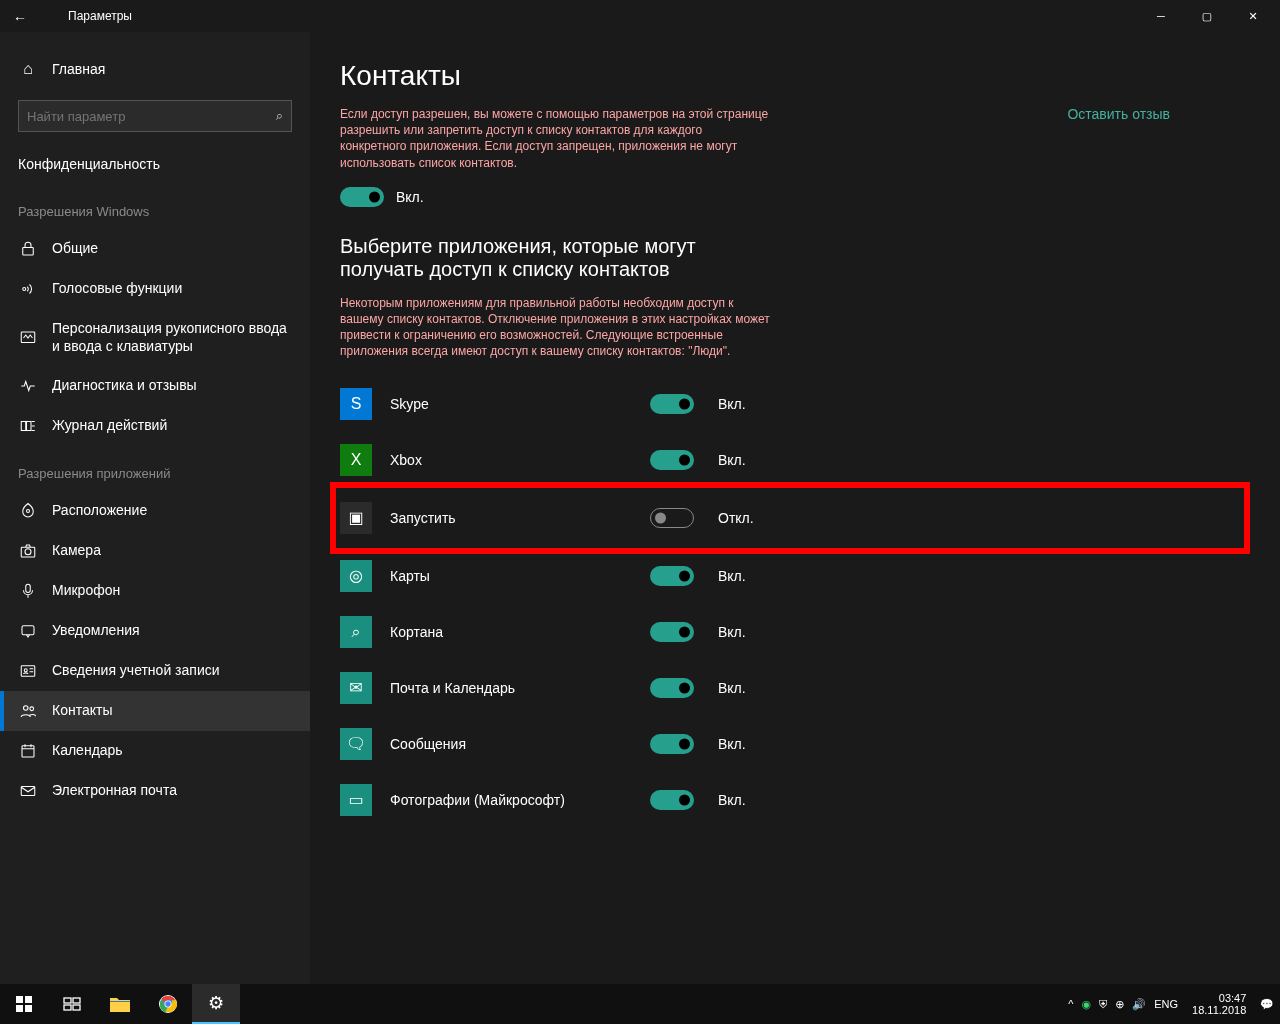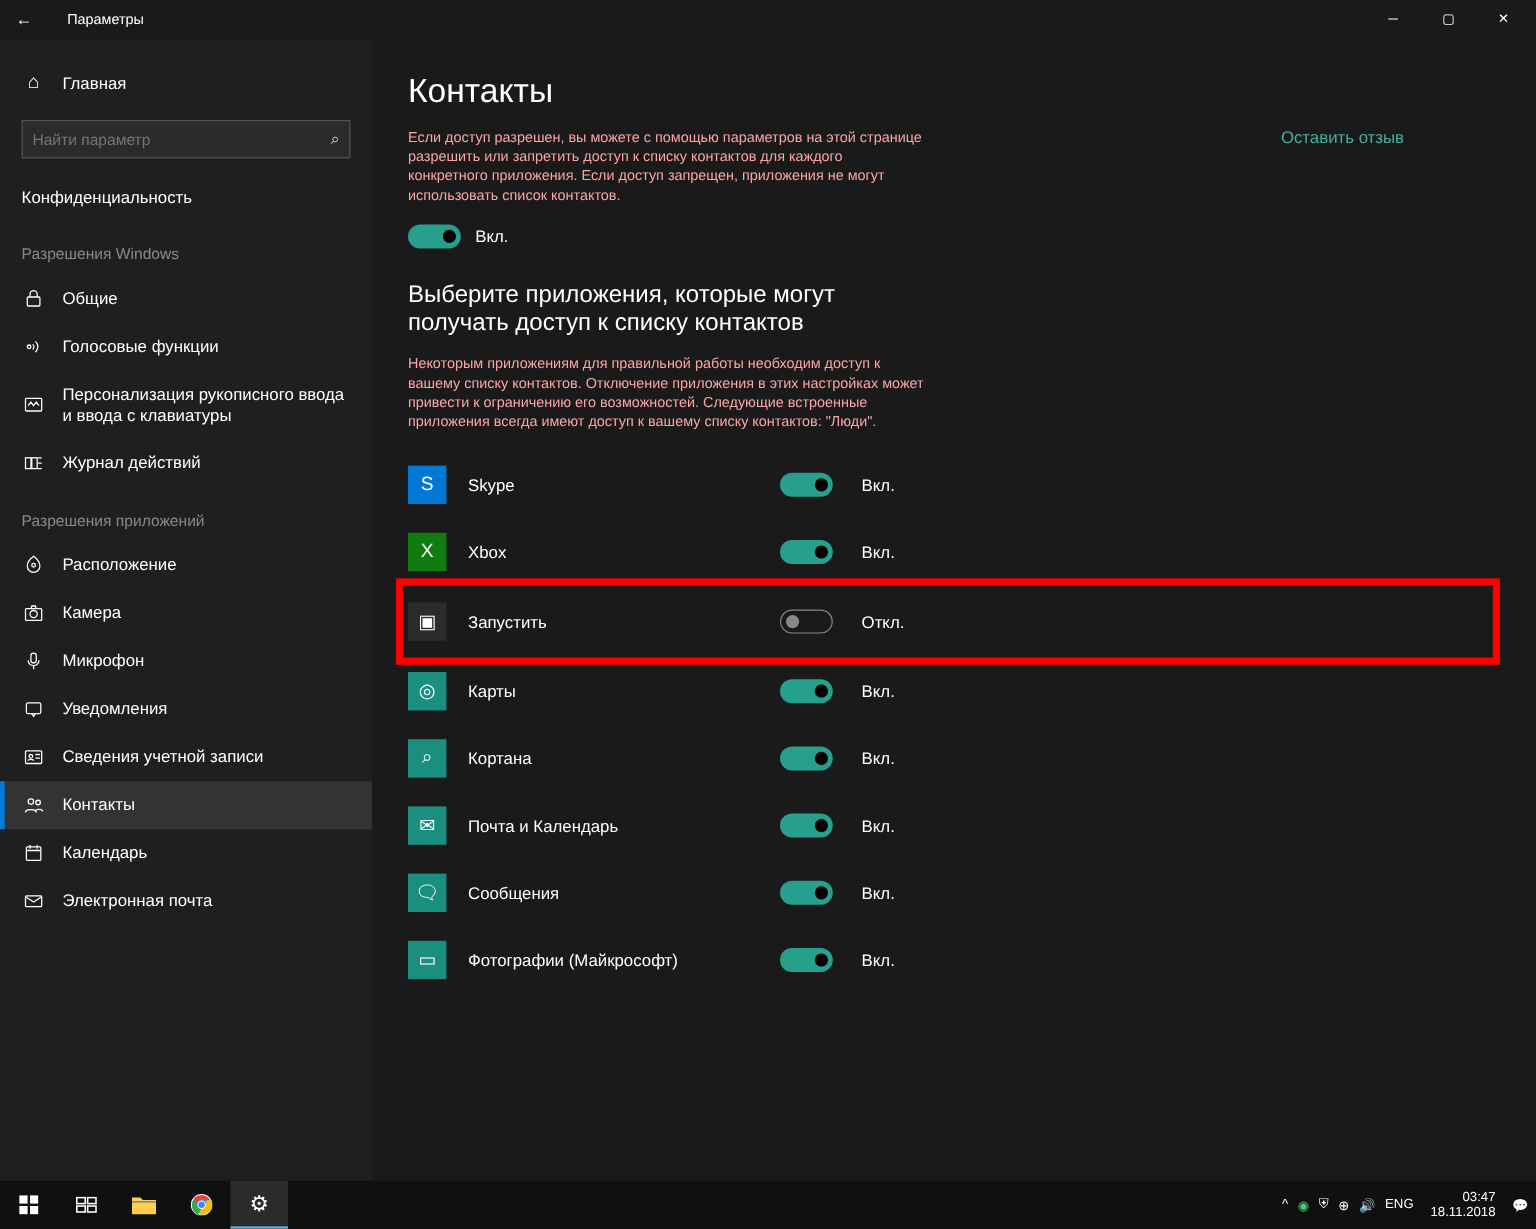--- a/index.html
+++ b/index.html
@@ -1,20 +1,20 @@
 <!DOCTYPE html>
 <html><head>
 <meta charset="utf-8">
 <style>
 * { margin: 0; padding: 0; box-sizing: border-box; font-family: "Segoe UI", Arial, sans-serif; }
 body { background: #1a1a1a; color: #fff; width: 1280px; height: 1024px; overflow: hidden; }
 .window { display: flex; flex-direction: column; height: 984px; }
 .titlebar { display: flex; align-items: center; height: 32px; background: #1a1a1a; padding: 0 4px; }
 .titlebar .back { width: 32px; text-align: center; font-size: 14px; cursor: pointer; }
-.titlebar .title { font-size: 12px; margin-left: 20px; }
+.titlebar .title { font-size: 12px; margin-left: 32px; }
 .titlebar .spacer { flex: 1; }
 .titlebar .ctrl { width: 46px; height: 32px; text-align: center; line-height: 32px; font-size: 11px; cursor: pointer; }
 .content { display: flex; flex: 1; overflow: hidden; }
 .sidebar { width: 310px; background: #1f1f1f; overflow-y: auto; padding-top: 18px; }
 .sidebar::-webkit-scrollbar { width: 0; }
 .home-row { display: flex; align-items: center; padding: 10px 18px; cursor: pointer; }
 .home-row .hicon { width: 20px; text-align: center; margin-right: 14px; font-size: 16px; }
 .home-row .hlabel { font-size: 14px; }
 .search-box { margin: 12px 18px 18px; height: 32px; background: #2b2b2b; border: 1px solid #535353; display: flex; align-items: center; padding: 0 8px; }
 .search-box input { flex: 1; background: transparent; border: none; outline: none; color: #999; font-size: 13px; }
@@ -101,20 +101,28 @@
             <svg viewBox="0 0 24 24">
               <rect x="3" y="4" width="18" height="14" rx="1"></rect>
               <path d="M6 12l3-4 3 4 3-4 3 4"></path>
             </svg>
           </span>
         <span>Персонализация рукописного ввода и ввода с клавиатуры</span>
       </div>
       <div class="nav-item">
         <span class="nicon">
             <svg viewBox="0 0 24 24">
+              <path d="M3 12h4l2-6 4 12 2-6h6"></path>
+            </svg>
+          </span>
+        <span>Диагностика и отзывы</span>
+      </div>
+      <div class="nav-item">
+        <span class="nicon">
+            <svg viewBox="0 0 24 24">
               <rect x="3" y="6" width="6" height="12"></rect>
               <rect x="10" y="6" width="6" height="12"></rect>
               <path d="M17 6h4M17 12h4M17 18h4"></path>
             </svg>
           </span>
         <span>Журнал действий</span>
       </div>
 
       <div class="group-label">Разрешения приложений</div>
 

